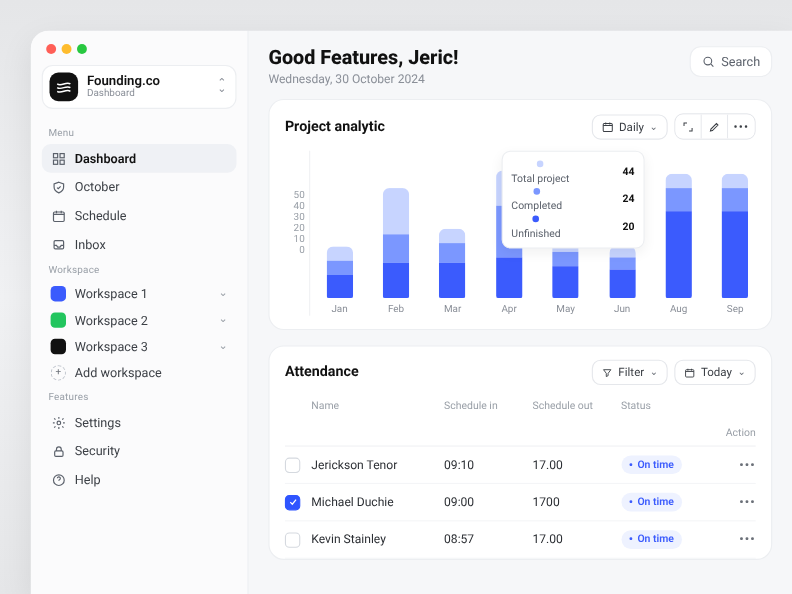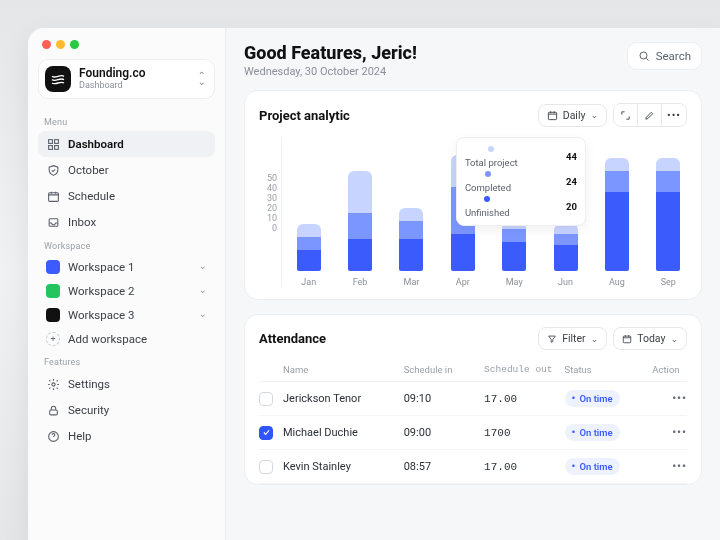--- a/index.html
+++ b/index.html
@@ -48,23 +48,23 @@
 .xlabel { font-size:9px; color:#8a8f98; }
 .legend { position:absolute; top:0; left:46%; background:#fff; border:1px solid #eceef1; border-radius:8px; padding:6px 8px; font-size:9.5px; color:#5b616b; box-shadow:0 4px 12px rgba(0,0,0,0.06); width:130px; }
 .legend-row { display:flex; align-items:center; justify-content:space-between; padding:1.5px 0; }
 .legend-left { display:flex; align-items:center; gap:5px;flex-direction:column; }
 .ldot { width:6px; height:6px; border-radius:50%; }
 .legend-val { font-weight:700; color:#111; }
 .table-head { display:flex; font-size:9.5px; color:#9aa0a8; padding:4px 0 6px 0; border-bottom:1px solid #f0f1f3; }
 .th-check { width:24px; }
 .th-name { flex:1.5; }
 .th-in { flex:1; }
-.th-out { flex:1;font-family:Liberation Mono, monospace; }
+.th-out { flex:1; }
 .th-status { flex:1; }
-.th-action { width:42px; text-align:center; }
+.th-action { width:42px; text-align:right;margin-top:24px; }
 .row { display:flex; align-items:center; font-size:11px; color:#2c2f34; padding:8px 0; border-bottom:1px solid #f4f5f7; }
 .chk { width:14px; height:14px; border:1.3px solid #d5d9df; border-radius:4px; background:#fff; display:flex; align-items:center; justify-content:center; cursor:pointer; }
 .chk.checked { background:#2f55ff; border-color:#2f55ff; }
 .chk.checked svg { width:9px; height:9px; stroke:#fff; stroke-width:3; fill:none; }
 .status-badge { display:inline-flex; align-items:center; gap:4px; background:#eef2ff; color:#3b5bfd; font-size:9.5px; font-weight:600; padding:3px 7px; border-radius:999px; }
 .status-badge::before { content:"•"; font-size:11px; line-height:0; }
 .row-action { width:42px; text-align:right; color:#6b7078; cursor:pointer; letter-spacing:1px; font-weight:700; }
 svg { display:block; }
 </style>
 </head>

